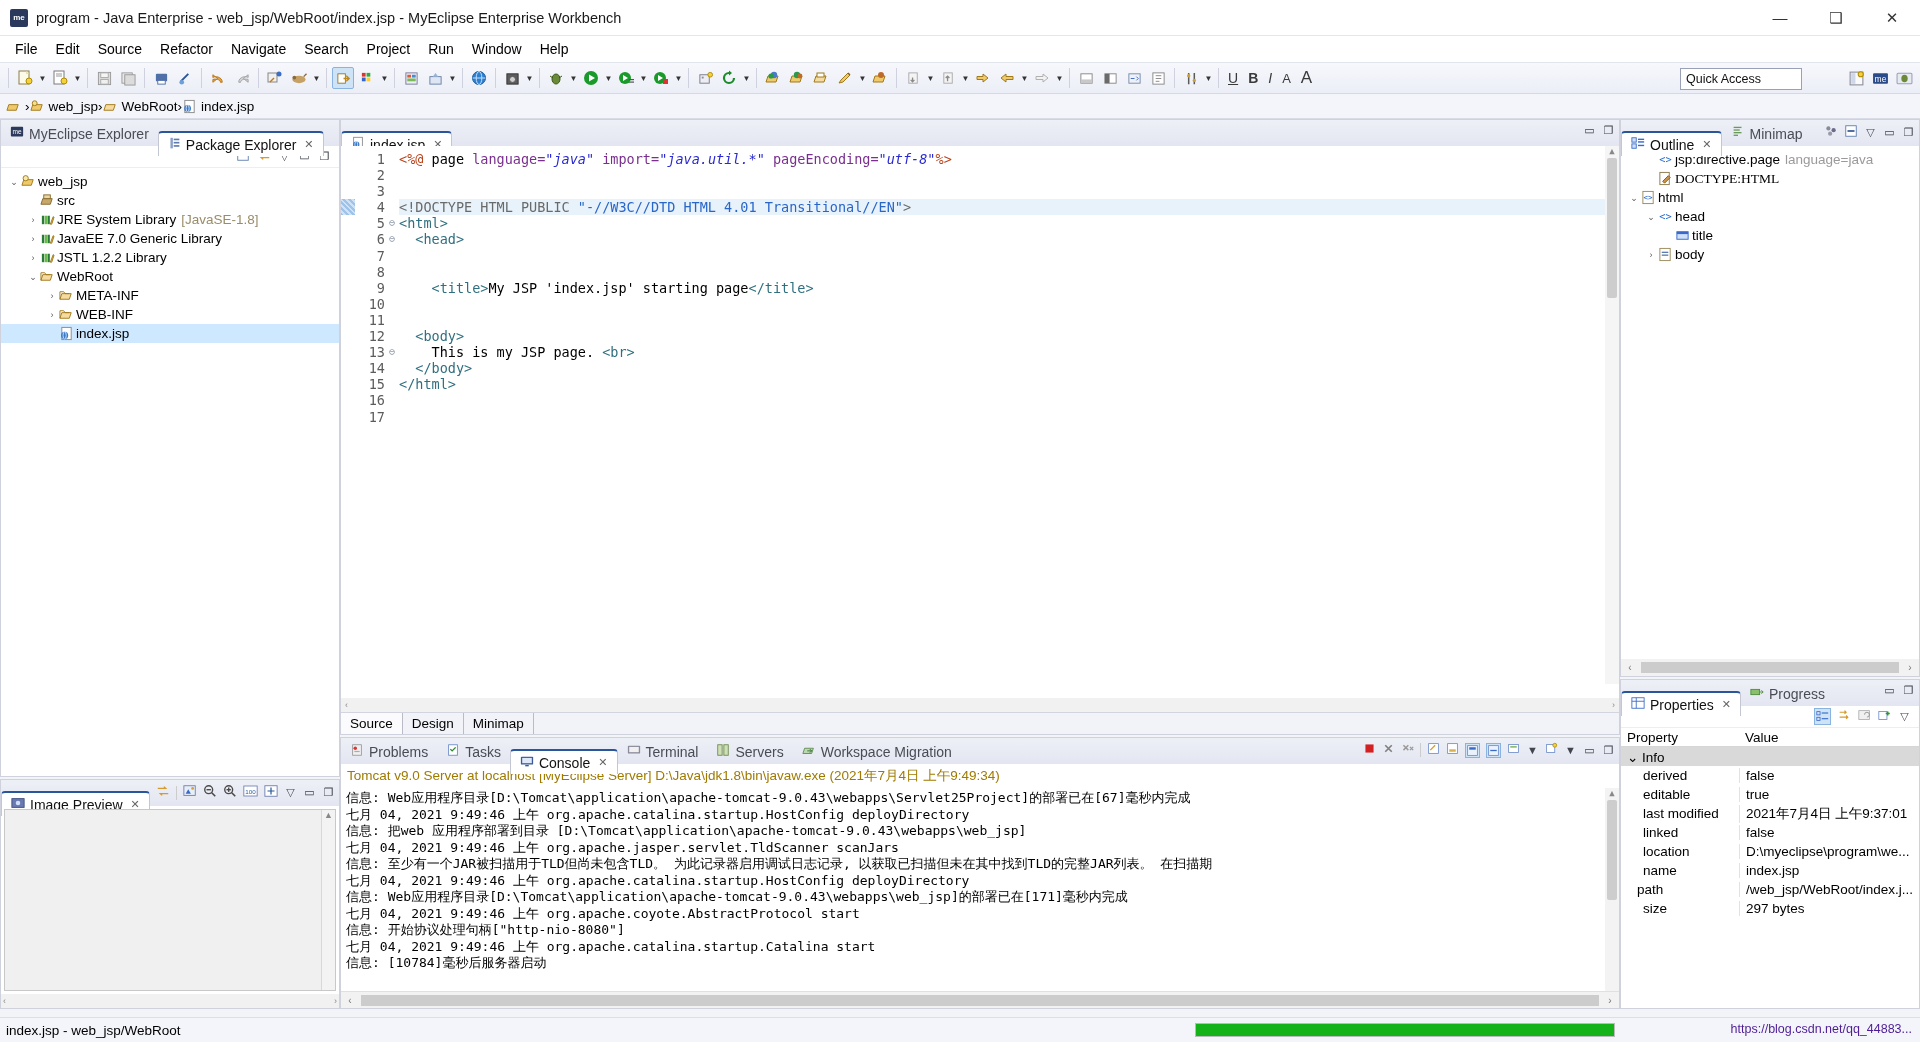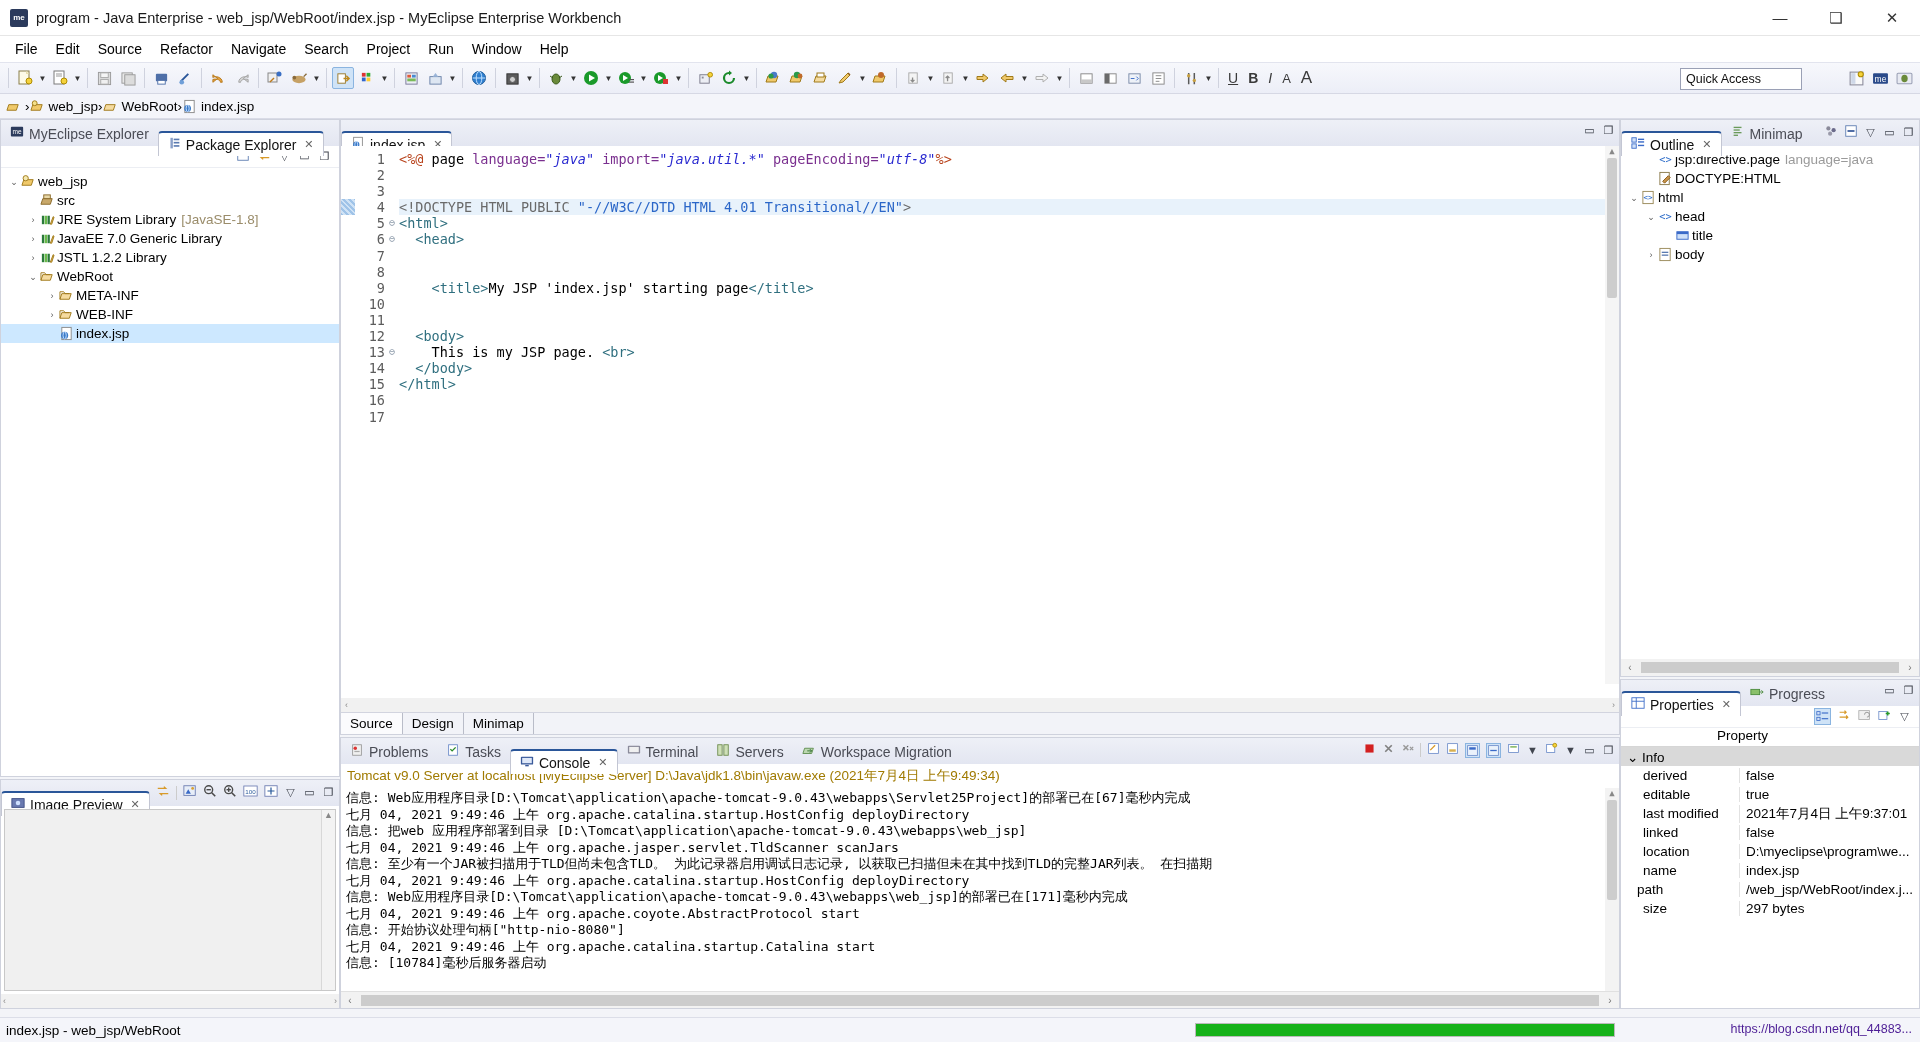--- a/index.html
+++ b/index.html
@@ -183,21 +183,21 @@
     align-items: center; border-top: 1px solid #e0e0e0;
   }
   
   #right-col { width: 300px; display: flex; flex-direction: column; }
   #outline-panel { flex: 1; display: flex; flex-direction: column; }
   #outline-tree { flex: 1; background: #fff; padding-top: 4px; font-size: 13.5px; overflow: hidden; }
   #outline-hbar { height: 17px; background: #f2f2f2; display: flex; align-items: center; }
   #props-panel { height: 330px; margin-top: 2px; display: flex; flex-direction: column; }
   #props-table { flex: 1; background: #fff; font-size: 13.5px; overflow: hidden; }
   .prow { display: flex; height: 19px; align-items: center; }
-  .prow.hdr { border-bottom: 1px solid #d6d6d6; flex-direction: column; }
+  .prow.hdr { border-bottom: 1px solid #d6d6d6; }
   .prow.group { background: #d9d9d9; }
   .pkey { width: 118px; padding-left: 6px; white-space: nowrap; overflow: hidden; }
   .pval { flex: 1; padding-left: 6px; white-space: nowrap; overflow: hidden; border-left: 1px solid #e2e2e2; }
   .prow.hdr .pkey, .prow.hdr .pval { border-left: none; }
   
   #statusbar {
     position: absolute; bottom: 0; left: 0;
     width: 1920px; height: 25px;
     background: #f4f5fa; border-top: 1px solid #dcdee8;
     display: flex; align-items: center; font-size: 13.5px;
@@ -1069,21 +1069,21 @@
       </div>
       <div id="outline-tree">
           <div class="tnode" style="padding-left: 23px;">
             <span class="twist"></span>
             <svg width="15" height="15" viewBox="0 0 16 16">
               <text x="8" y="12" font-size="11" fill="#2a6ac8" text-anchor="middle" font-family="monospace">&lt;&gt;</text>
             </svg>
             <span class="tlabel">jsp:directive.page</span>
             <span class="tdim" style="color: rgb(154, 154, 154);">language=java</span>
           </div>
-          <div class="tnode" style="padding-left: 23px;">
+          <div class="tnode" style="padding-left: 23px; font-family: Liberation Serif, serif;">
             <span class="twist"></span>
             <svg width="15" height="15" viewBox="0 0 16 16">
               <rect x="2" y="1.5" width="10" height="13" fill="#fff" stroke="#8a7a4a"></rect>
               <path d="M5 11 L11 5 L13 7 L7 13 Z" fill="#c8954a" stroke="#8a5a1a"></path>
             </svg>
             <span class="tlabel">DOCTYPE:HTML</span>
           </div>
           <div class="tnode" style="padding-left: 6px;">
             <span class="twist">⌄</span>
             <svg width="15" height="15" viewBox="0 0 16 16">

